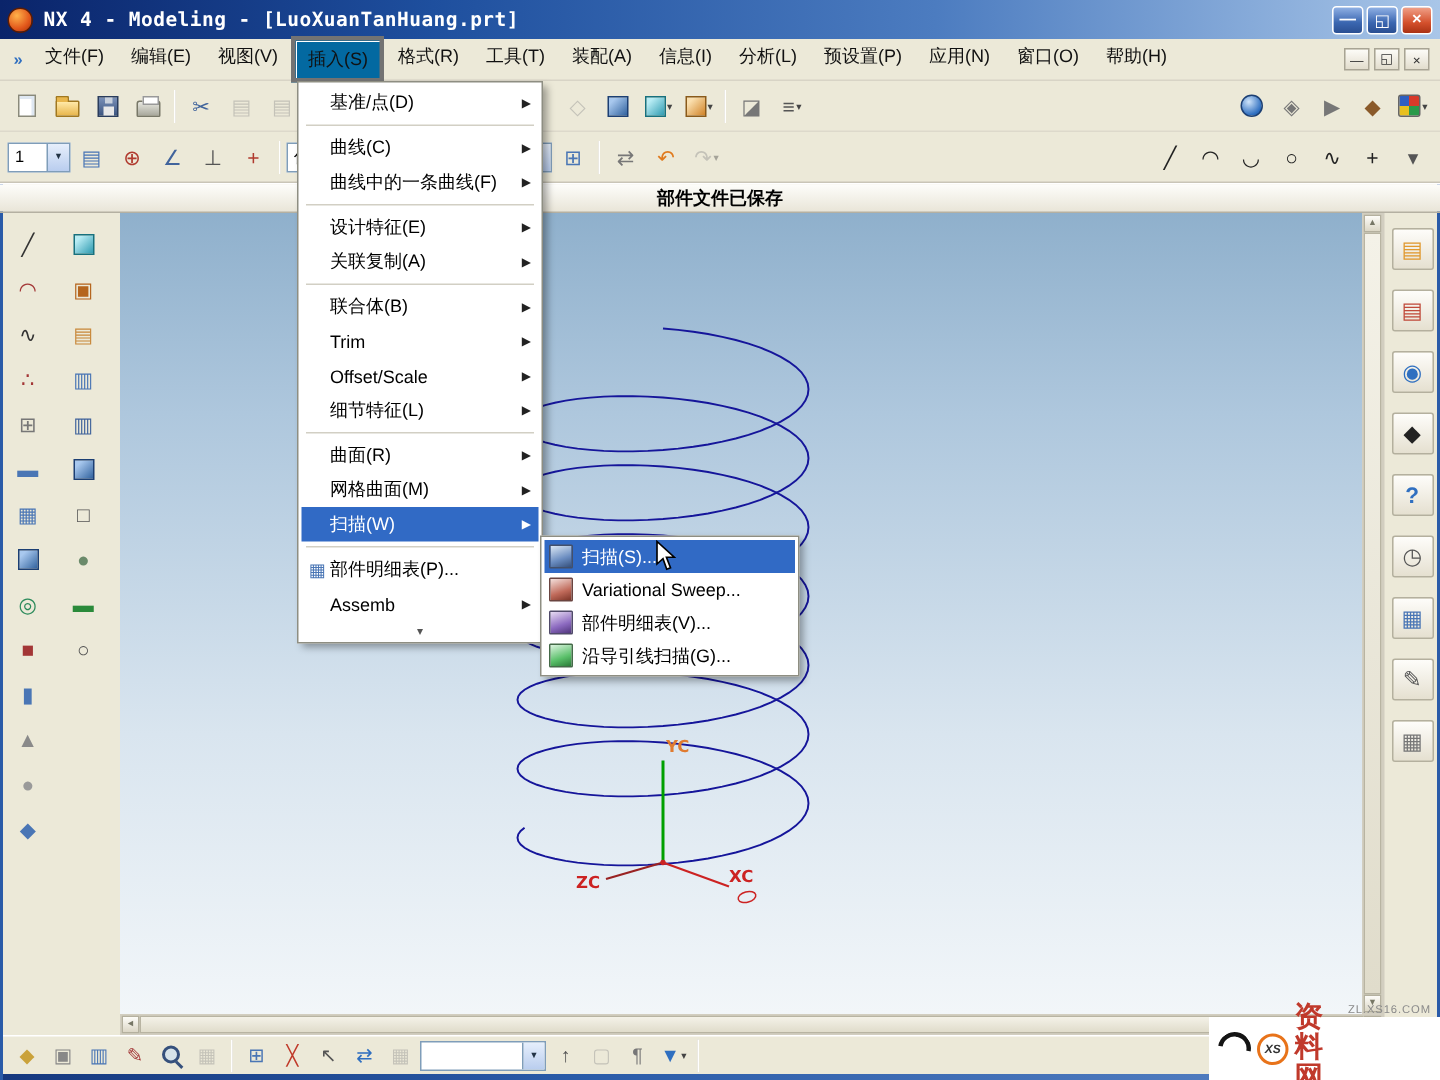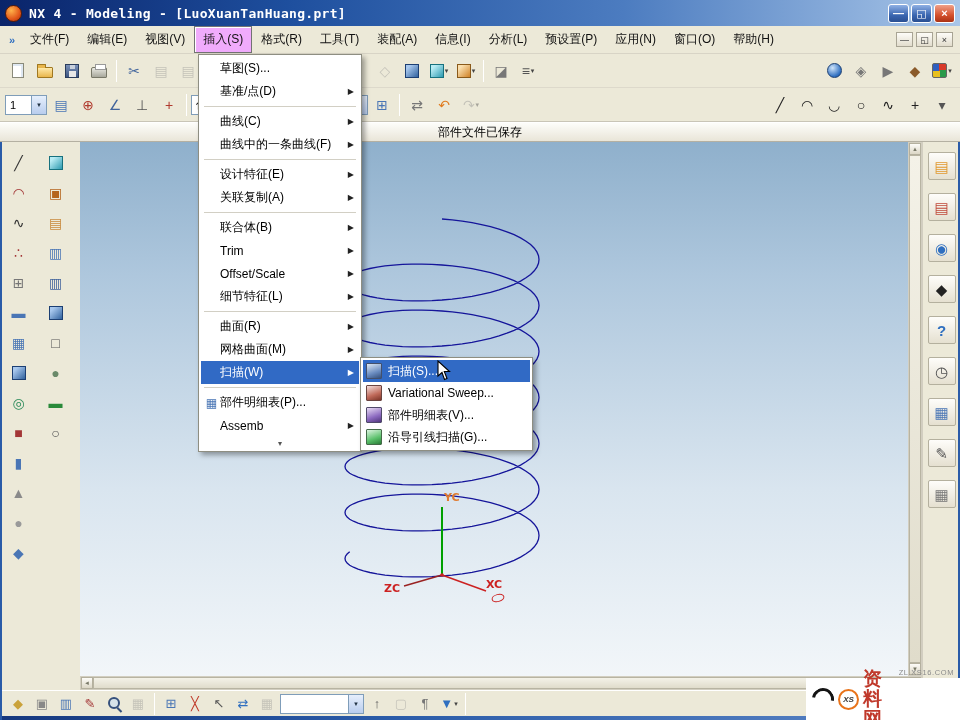--- a/index.html
+++ b/index.html
@@ -19,21 +19,21 @@
   .winbtn{width:21px;height:19px;border:1px solid #fff;border-radius:3px;
     background:linear-gradient(#8fb0e4,#3a66b0 60%,#2a4f92);color:#fff;font-size:11px;
     display:flex;align-items:center;justify-content:center;font-weight:bold}
   .winbtn.close{background:linear-gradient(#f0a088,#d4502c 60%,#aa3214)}
 
   #menubar{position:absolute;left:0;top:26px;width:960px;height:28px;background:#ece9d8;
     border-bottom:1px solid #d8d4c6;display:flex;align-items:center;padding:0 3px;z-index:20}
   .menu-grip{width:18px;height:20px;display:flex;align-items:center;justify-content:center;
     color:#2f6fc0;font-weight:bold;font-size:11px}
   .menu-item{padding:4px 8px;color:#111;white-space:nowrap;border:1px solid transparent}
-  .menu-item.active{background:#f0abfc;border:1px solid #737373;box-shadow:inset 1px 1px 0 #fff}
+  .menu-item.active{background:#0369a1;border:3px solid #737373;box-shadow:inset 1px 1px 0 #fff}
   .mb-controls{margin-left:auto;display:flex;gap:3px;padding-right:4px}
   .mbtn{width:17px;height:15px;border:1px solid #a8a494;background:linear-gradient(#fdfcf8,#e2ddcd);
     display:flex;align-items:center;justify-content:center;font-size:9px;color:#333}
 
   
   .toolbar{position:absolute;left:0;width:960px;background:#ece9d8;display:flex;
     align-items:center;gap:1px;padding:0 5px;z-index:15}
   #toolbar-main{top:54px;height:34px;border-bottom:1px solid #ddd9cb}
   #toolbar-second{top:88px;height:34px;border-bottom:1px solid #c9c5b7}
   .tbtn{width:26px;height:26px;display:flex;align-items:center;justify-content:center;
@@ -46,21 +46,21 @@
   .dropdown{height:20px;background:#fff;border:1px solid #7f9db9;display:flex;align-items:center;
     font-size:11px;padding-left:4px;flex:0 0 auto;overflow:hidden;white-space:nowrap}
   .dval{flex:1;overflow:hidden}
   .darrow{width:15px;height:100%;background:linear-gradient(#e6effc,#b9cdee);
     border-left:1px solid #7f9db9;display:flex;align-items:center;justify-content:center;
     font-size:6px;color:#234;flex:0 0 15px}
 
   #promptbar{position:absolute;left:0;top:122px;width:960px;height:20px;
     background:linear-gradient(#fdfdfa,#e9e5d8);border-top:1px solid #fff;
     border-bottom:1px solid #b4b0a2;display:flex;align-items:center;justify-content:center;
-    font-weight:normal;font-size:12px;color:#000;z-index:14}
+    font-weight:bold;font-size:12px;color:#000;z-index:14}
 
   
   #left-tools{position:absolute;left:0;top:142px;width:80px;height:548px;background:#ece9d8;
     display:flex;z-index:10}
   .tool-col{width:37px;display:flex;flex-direction:column;align-items:center;padding-top:8px;gap:4px}
   .tool-col .tbtn{width:26px;height:26px}
 
   #viewport{position:absolute;left:80px;top:142px;width:828px;height:534px;
     background:linear-gradient(180deg,#8fb0cc 0%,#aec7dd 25%,#d9e5ef 65%,#f2f6f9 100%);z-index:5}
   #viewport svg{position:absolute;left:0;top:0}
@@ -527,24 +527,20 @@
     </span>
     <span class="tsep"></span>
   </div>
 <div id="bottom-edge"></div>
 <div id="edge-left"></div>
 <div id="edge-right"></div>
 
 <div id="insert-menu" class="popup">
     <div class="mitem">
       <span class="mgut"></span>
-      <span class="mlbl">草图(S)...</span>
-    </div>
-    <div class="mitem">
-      <span class="mgut"></span>
       <span class="mlbl">基准/点(D)</span>
       <span class="marr">▶</span>
     </div>
     <div class="msep"></div>
     <div class="mitem">
       <span class="mgut"></span>
       <span class="mlbl">曲线(C)</span>
       <span class="marr">▶</span>
     </div>
     <div class="mitem">

